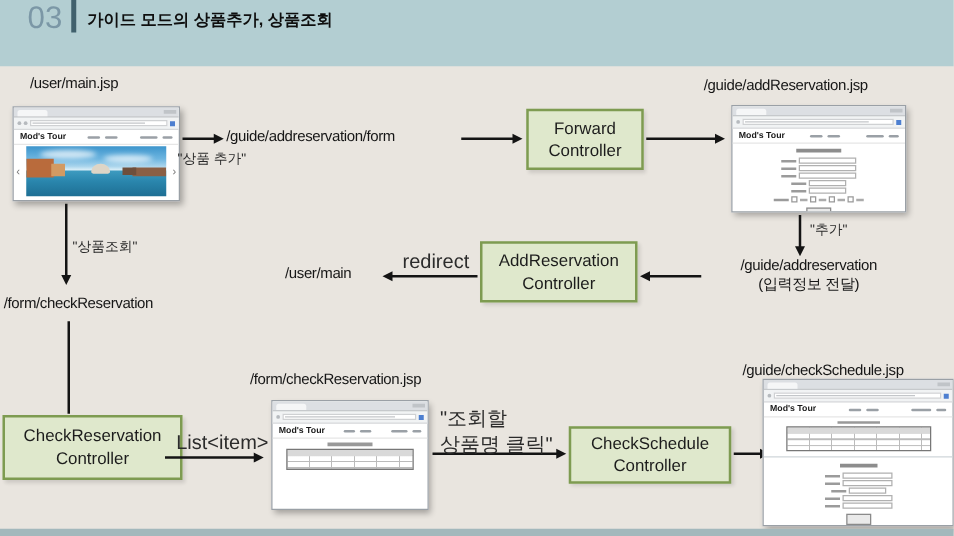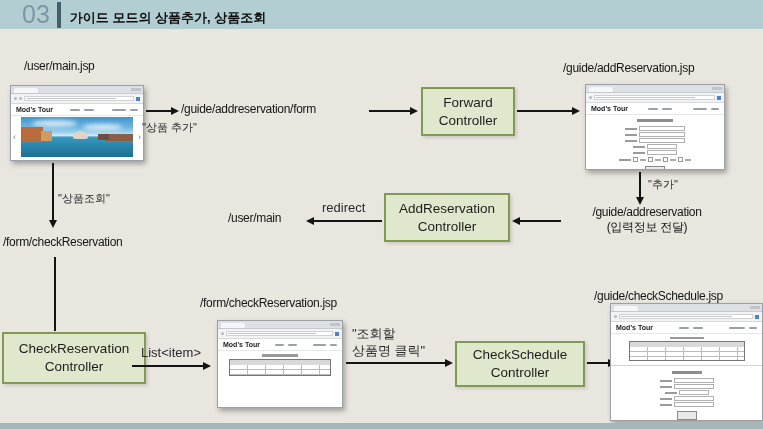--- a/index.html
+++ b/index.html
@@ -1,32 +1,32 @@
 <!DOCTYPE html>
 <html><head>
 <meta charset="utf-8">
 <style>
   html,body{margin:0;padding:0;}
   body{
     width:763px;height:429px;position:relative;overflow:hidden;
     background:#e9e5df;font-family:"Liberation Sans",sans-serif;
   }
   
-  .hdr{position:absolute;top:0;left:0;right:0;height:29px;background:#b3ced2;
-       display:flex;align-items:center;padding-left:22px;box-sizing:border-box;}
+  .hdr{position:absolute;top:0;left:0;right:0;height:53px;background:#b3ced2;
+       display:flex;align-items:flex-start;padding-left:22px;box-sizing:border-box;}
   .hdr-num{font-size:25px;color:#7b97a6;}
   .hdr-sep{width:4px;height:26px;background:#40606c;margin:0 9px 0 7px;}
   .hdr-title{font-size:23px;font-weight:bold;color:#0e0e0e;letter-spacing:-0.5px;}
   .hdr-sub{font-size:13px;font-weight:bold;color:#0e0e0e;padding-top:7px;}
   .ftr{position:absolute;left:0;right:0;bottom:0;height:6px;background:#a3b8bc;}
 
   
   .pl{position:absolute;font-size:12px;color:#161616;white-space:nowrap;letter-spacing:-0.3px;}
   .ql{position:absolute;font-size:11px;color:#2b2b2b;white-space:pre-line;line-height:1.3;}
-  .sm{font-size:13px;}
+  .sm{font-size:16px;}
   .pre{white-space:pre-line;text-align:center;}
 
   
   .ctrl{position:absolute;background:#dfe8cc;border:2px solid #7e9b51;
         box-shadow:2px 2px 3px rgba(0,0,0,0.12);
         display:flex;align-items:center;justify-content:center;text-align:center;
         font-size:13.5px;color:#1c1c1c;line-height:1.3;box-sizing:border-box;padding:2px;}
 
   
   .ln{position:absolute;background:#141414;}

